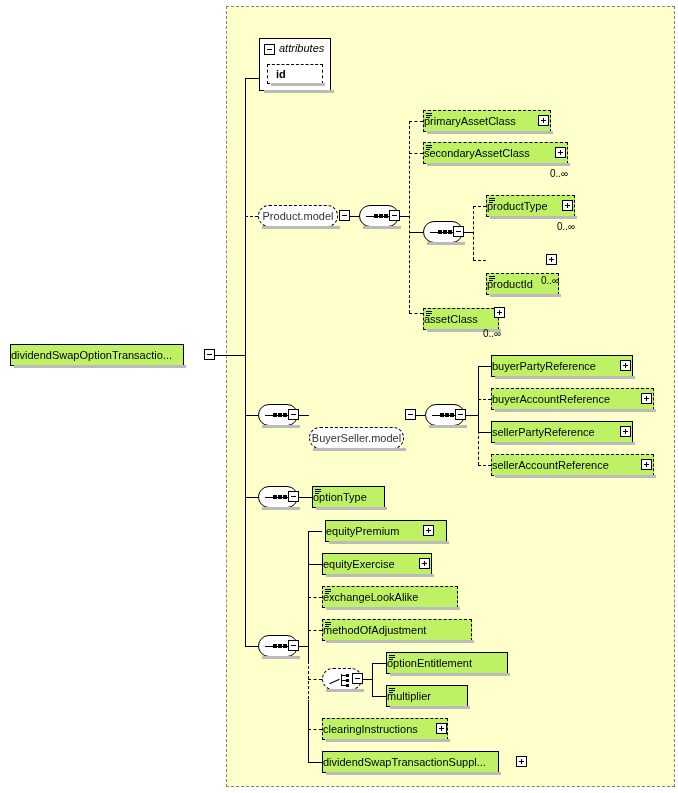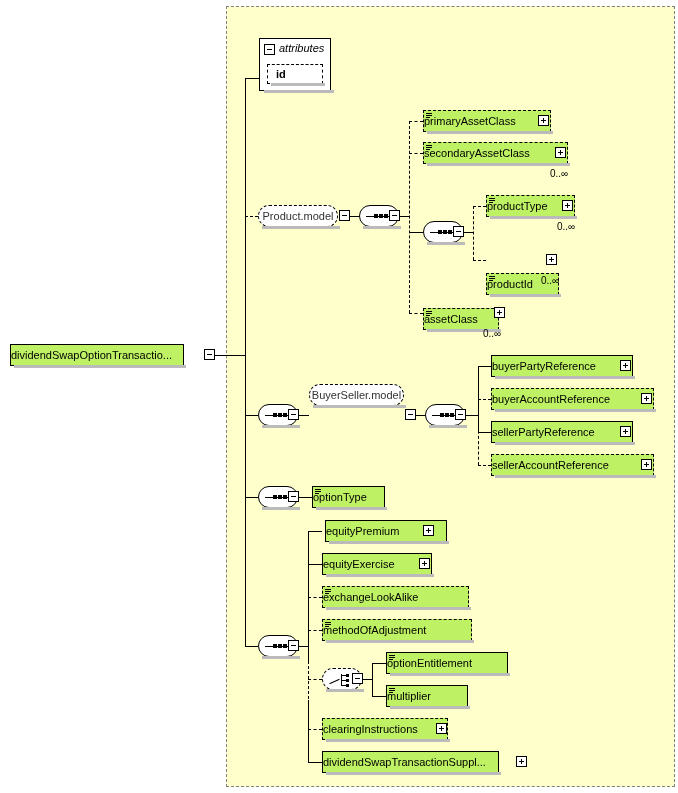--- a/index.html
+++ b/index.html
@@ -285,21 +285,21 @@
   <div class="comp" style="left:258px;top:404px;">
     <span class="seqline"></span>
     <span class="seqdot d1"></span>
     <span class="seqdot d2"></span>
     <span class="seqdot d3"></span>
     <span class="shadow"></span>
   </div>
   <div class="pm" style="left:288px;top:409px;"></div>
   <div class="ln h" style="left:299px;top:415px;width:10px;"></div>
 
-  <div class="gref" style="left:309px;top:384px;width:95px;">
+  <div class="gref" style="left:309px;top:427px;width:95px;">
     <span>BuyerSeller.model</span>
     <span class="shadow"></span>
   </div>
   <div class="pm" style="left:405px;top:409px;"></div>
   <div class="ln h" style="left:416px;top:415px;width:9px;"></div>
 
   <div class="comp" style="left:425px;top:404px;">
     <span class="seqline"></span>
     <span class="seqdot d1"></span>
     <span class="seqdot d2"></span>
@@ -383,21 +383,21 @@
   <div class="pm plus" style="left:423px;top:525px;"></div>
 
   <div class="ln h" style="left:308px;top:564px;width:14px;"></div>
   <div class="node" style="left:322px;top:553px;width:110px;">
     <span>equityExercise</span>
     <span class="shadow"></span>
   </div>
   <div class="pm plus" style="left:419px;top:558px;"></div>
 
   <div class="dln h" style="left:308px;top:597px;width:14px;"></div>
-  <div class="node opt" style="left:322px;top:586px;width:147px;">
+  <div class="node opt" style="left:322px;top:586px;width:136px;">
     <span class="eglyph">
         <i></i>
         <i></i>
         <i></i>
       </span>
     <span>exchangeLookAlike</span>
     <span class="shadow"></span>
   </div>
 
   <div class="dln h" style="left:308px;top:630px;width:14px;"></div>

